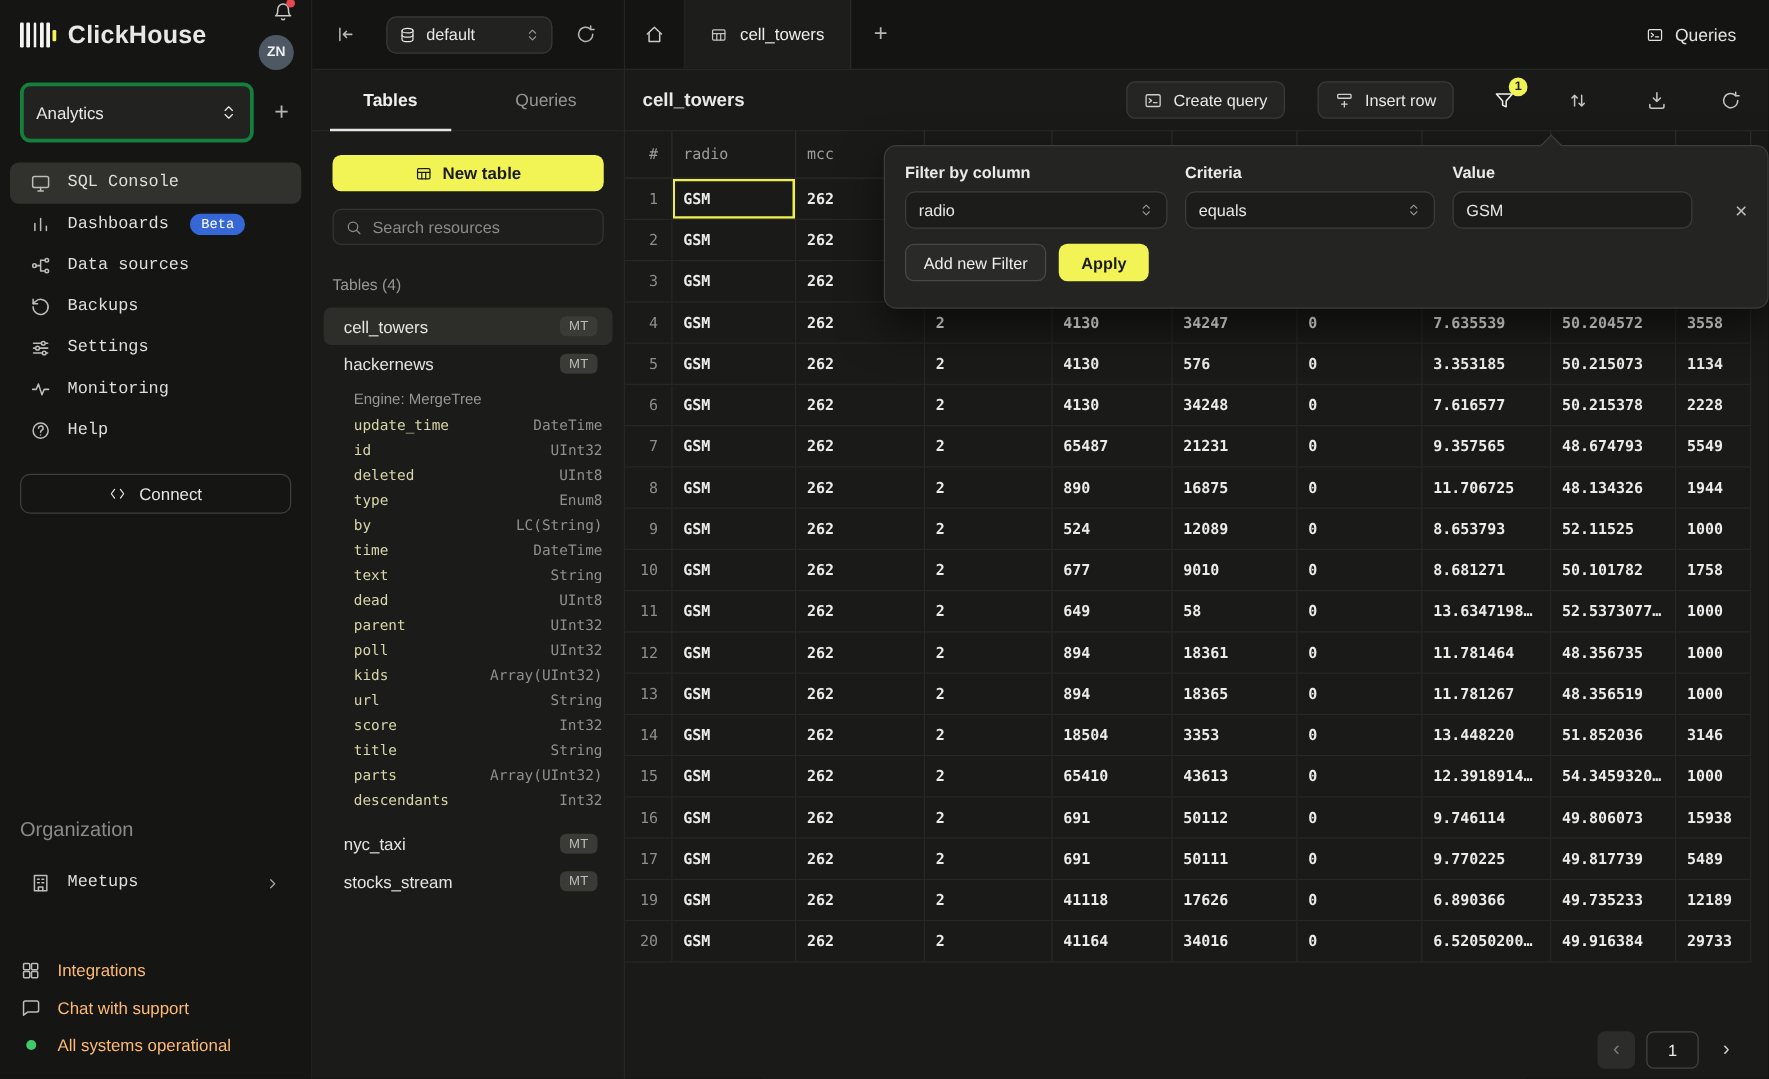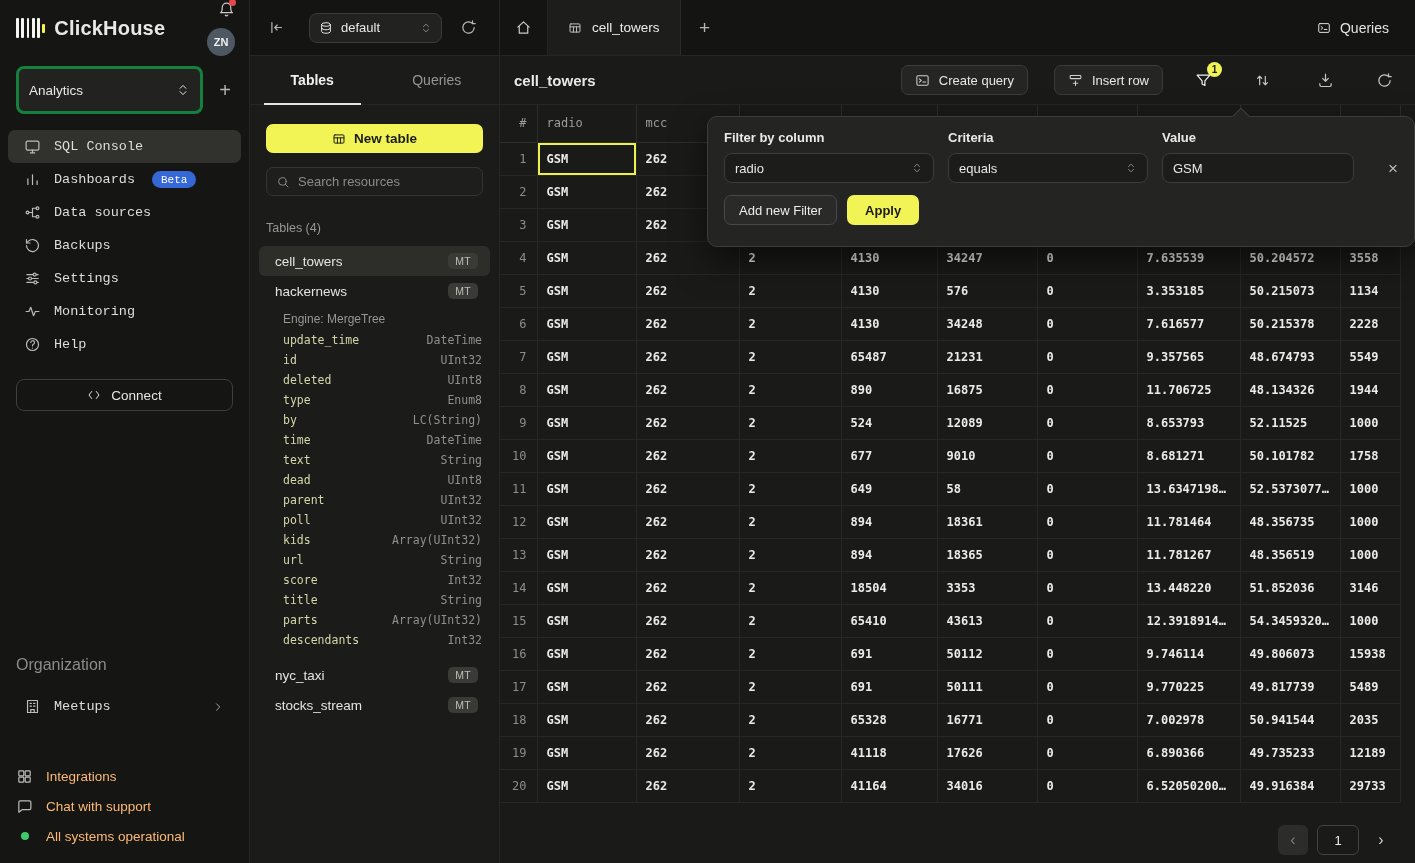--- a/index.html
+++ b/index.html
@@ -725,32 +725,20 @@
               <td>262</td>
               <td>2</td>
               <td>691</td>
               <td>50111</td>
               <td>0</td>
               <td>9.770225</td>
               <td>49.817739</td>
               <td>5489</td>
             </tr>
 
-            <tr>
-              <td class="rn">18</td>
-              <td>GSM</td>
-              <td>262</td>
-              <td>2</td>
-              <td>65328</td>
-              <td>16771</td>
-              <td>0</td>
-              <td>7.002978</td>
-              <td>50.941544</td>
-              <td>2035</td>
-            </tr>
 
             <tr>
               <td class="rn">19</td>
               <td>GSM</td>
               <td>262</td>
               <td>2</td>
               <td>41118</td>
               <td>17626</td>
               <td>0</td>
               <td>6.890366</td>

